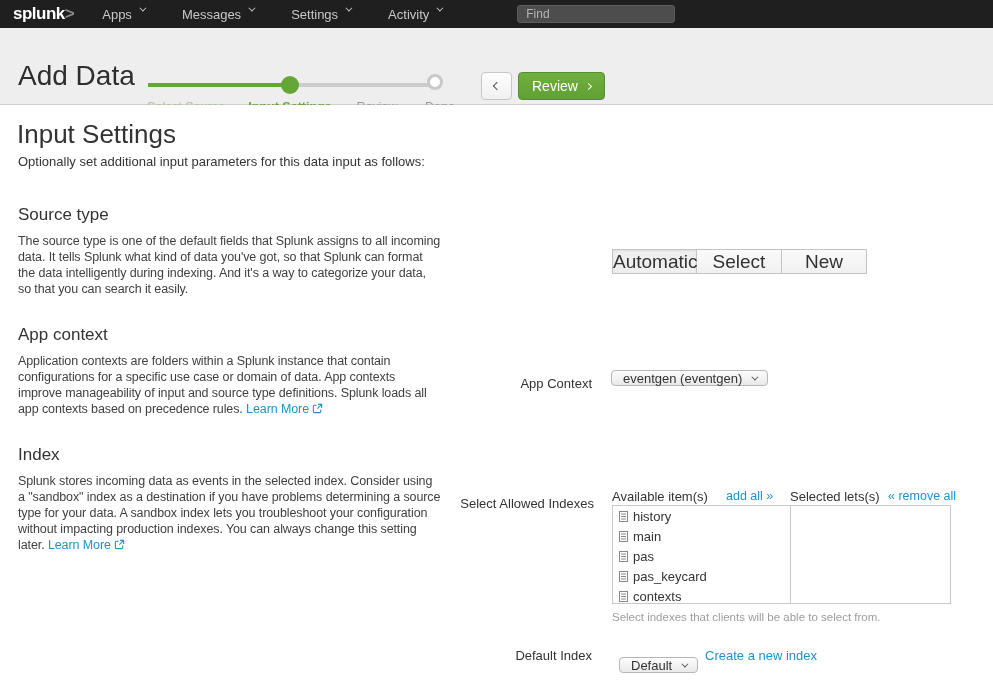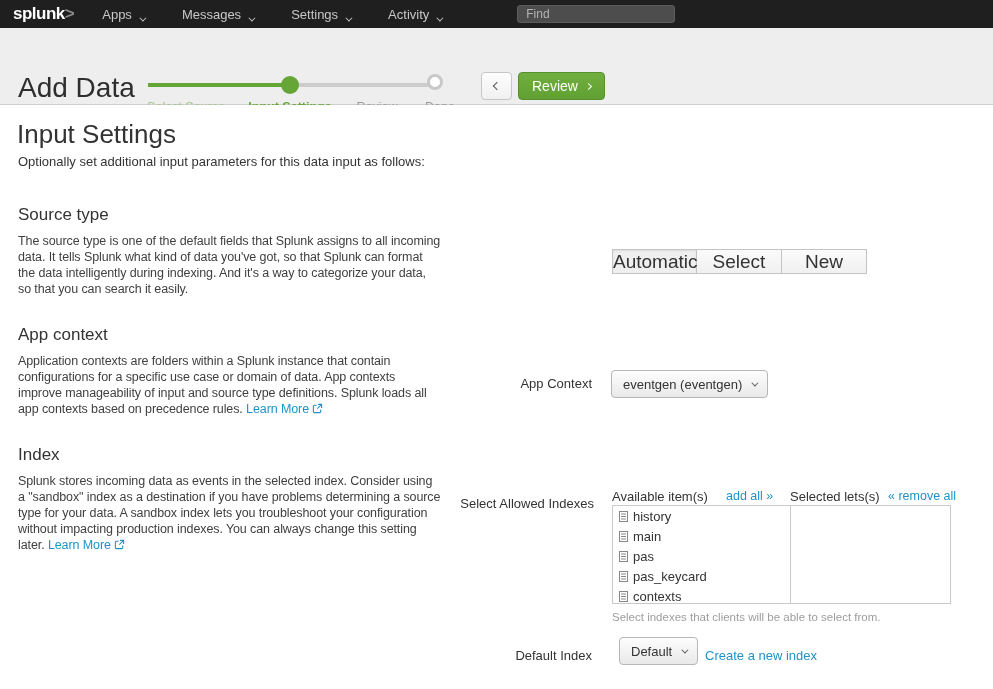--- a/index.html
+++ b/index.html
@@ -4,32 +4,32 @@
 <style>
   * { box-sizing: border-box; margin: 0; padding: 0; }
   html,body { width: 993px; height: 689px; }
   body { font-family: "Liberation Sans", sans-serif; background: #fff; overflow: hidden; }
 
   
   .topnav { height: 28px; background: #1f1f1f; display: flex; align-items: center; }
   .logo { margin-left: 13px; font-size: 17px; font-weight: bold; color: #fff; letter-spacing: -0.5px; }
   .logo .arrow { color: #8a8a8a; font-weight: bold; }
   .navitems { display: flex; align-items: center; margin-left: 28px; }
-  .navitem { color: #c8c8c8; font-size: 13px; margin-right: 38px; display: inline-flex; align-items: flex-end; cursor: pointer; }
+  .navitem { color: #c8c8c8; font-size: 13px; margin-right: 38px; display: inline-flex; align-items: flex-start; cursor: pointer; }
   .chev { display: inline-block; width: 5px; height: 5px; border-right: 1.4px solid currentColor; border-bottom: 1.4px solid currentColor; }
   .chev.down { transform: rotate(45deg) translateY(-2px); margin-left: 7px; }
   .chev.left { transform: rotate(135deg); }
   .chev.right { transform: rotate(-45deg); }
   .find-input { width: 158px; height: 18px; background: #4d4d4d; border: 1px solid #5c5c5c; border-radius: 3px;
     color: #ddd; font-size: 12px; padding: 0 8px; outline: none; margin-left: 38px; }
   .find-input::placeholder { color: #b5b5b5; }
 
   
   .wizard { position: relative; height: 77px; background: #eeeeee; border-bottom: 1px solid #cfcfcf; }
-  .wizard-title { position: absolute; left: 18px; top: 44px; font-size: 28px; color: #2e2e2e; font-weight: 400; }
+  .wizard-title { position: absolute; left: 18px; top: 32px; font-size: 28px; color: #2e2e2e; font-weight: 400; }
   .bar-green { position: absolute; left: 148px; top: 55px; width: 142px; height: 4px; background: #65a637; }
   .bar-gray  { position: absolute; left: 290px; top: 55px; width: 148px; height: 4px; background: #cccccc; }
   .dot-current { position: absolute; left: 281px; top: 48px; width: 18px; height: 18px; border-radius: 50%; background: #65a637; }
   .dot-done { position: absolute; left: 427px; top: 46px; width: 16px; height: 16px; border-radius: 50%; background: #fff; border: 3px solid #c8c8c8; }
   .step-label { position: absolute; top: 72px; transform: translateX(-50%); font-size: 12.5px; white-space: nowrap; }
   .step-complete { color: #a8c38e; }
   .step-current  { color: #65a637; font-weight: bold; }
   .step-upcoming { color: #9a9a9a; }
   .back-btn { position: absolute; left: 481px; top: 44px; width: 31px; height: 28px; border: 1px solid #c6c6c6; border-radius: 4px;
     background: linear-gradient(#fdfdfd,#f0f0f0); display: flex; align-items: center; justify-content: center; color: #555; cursor: pointer; }
@@ -51,21 +51,21 @@
   .field-label { position: absolute; width: 180px; text-align: right; font-size: 13px; color: #333; line-height: 16px; }
 
   
   .btn-group { position: absolute; left: 612px; top: 144px; display: flex; }
   .seg-btn { width: 85px; height: 25px; border: 1px solid #c4c4c4; border-left-width: 0; background: linear-gradient(#fbfbfb,#f0f0f0);
     font-size: 19px; color: #333; cursor: pointer; font-family: Liberation Sans, sans-serif; }
   .seg-btn:first-child { border-left-width: 1px; }
   .seg-btn.active { background: #efefef; box-shadow: inset 0 1px 2px rgba(0,0,0,0.08); }
 
   
-  .dropdown { position: absolute; height: 28px; border: 1px solid #b6b6b6; border-radius: 4px; background: linear-gradient(#fdfdfd,#e9e9e9);
+  .dropdown { position: absolute; height: 16px; border: 1px solid #b6b6b6; border-radius: 4px; background: linear-gradient(#fdfdfd,#e9e9e9);
     font-size: 13px; color: #333; display: inline-flex; align-items: center; gap: 9px; padding: 0 11px; cursor: pointer; }
   .dropdown .chev { color: #555; }
 
   
   .list-header { position: absolute; top: 384px; font-size: 13px; color: #333; }
   .list-action { position: absolute; top: 384px; font-size: 12.5px; }
   .listbox { position: absolute; top: 400px; height: 99px; border: 1px solid #c9c9c9; background: #fff; overflow-y: auto; }
   .listbox.available { left: 612px; width: 188px; }
   .listbox.selected { left: 790px; width: 161px; }
   .list-item { display: flex; align-items: center; gap: 5px; padding: 3px 6px 2px 6px; font-size: 13px; color: #333; cursor: pointer; }
@@ -206,18 +206,18 @@
           <line x1="2" y1="8" x2="7" y2="8" stroke="#888"></line>
         </svg>
         <span>contexts</span>
       </div>
   </div>
   <div class="listbox selected"></div>
 
   <div class="caption">Select indexes that clients will be able to select from.</div>
 
   <div class="field-label" style="left:412px; top:543px">Default Index</div>
-  <div class="dropdown" style="left:619px; top:532px">
+  <div class="dropdown" style="left:619px; top:552px">
     <span>Default</span>
       <span class="chev down" style="margin-left:0"></span>
   </div>
   <a class="link" style="position:absolute; left:705px; top:543px; font-size:13px">Create a new index</a>
 </div>
 
 </body></html>

